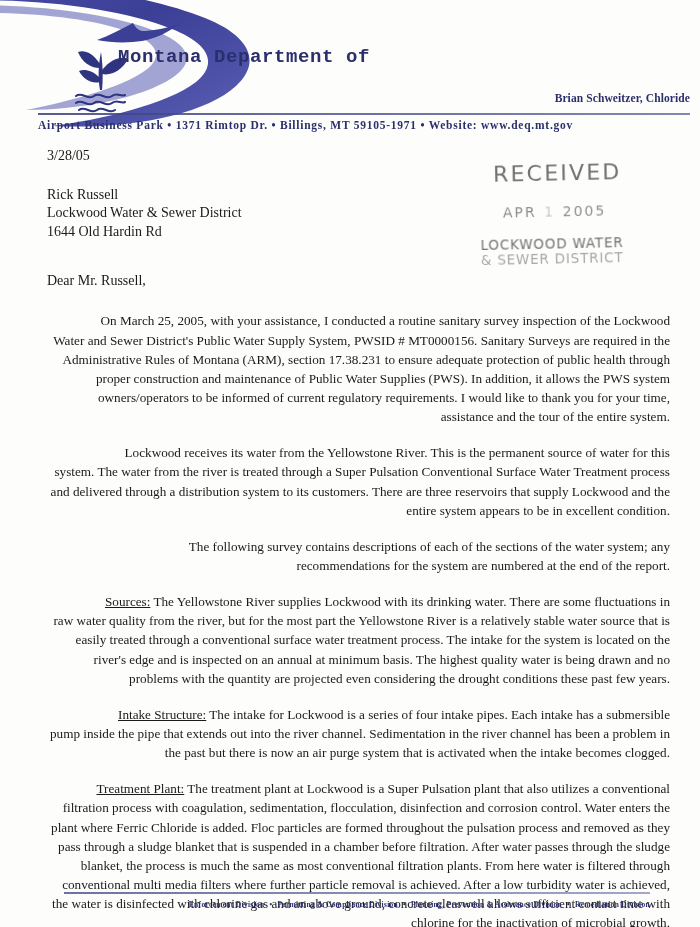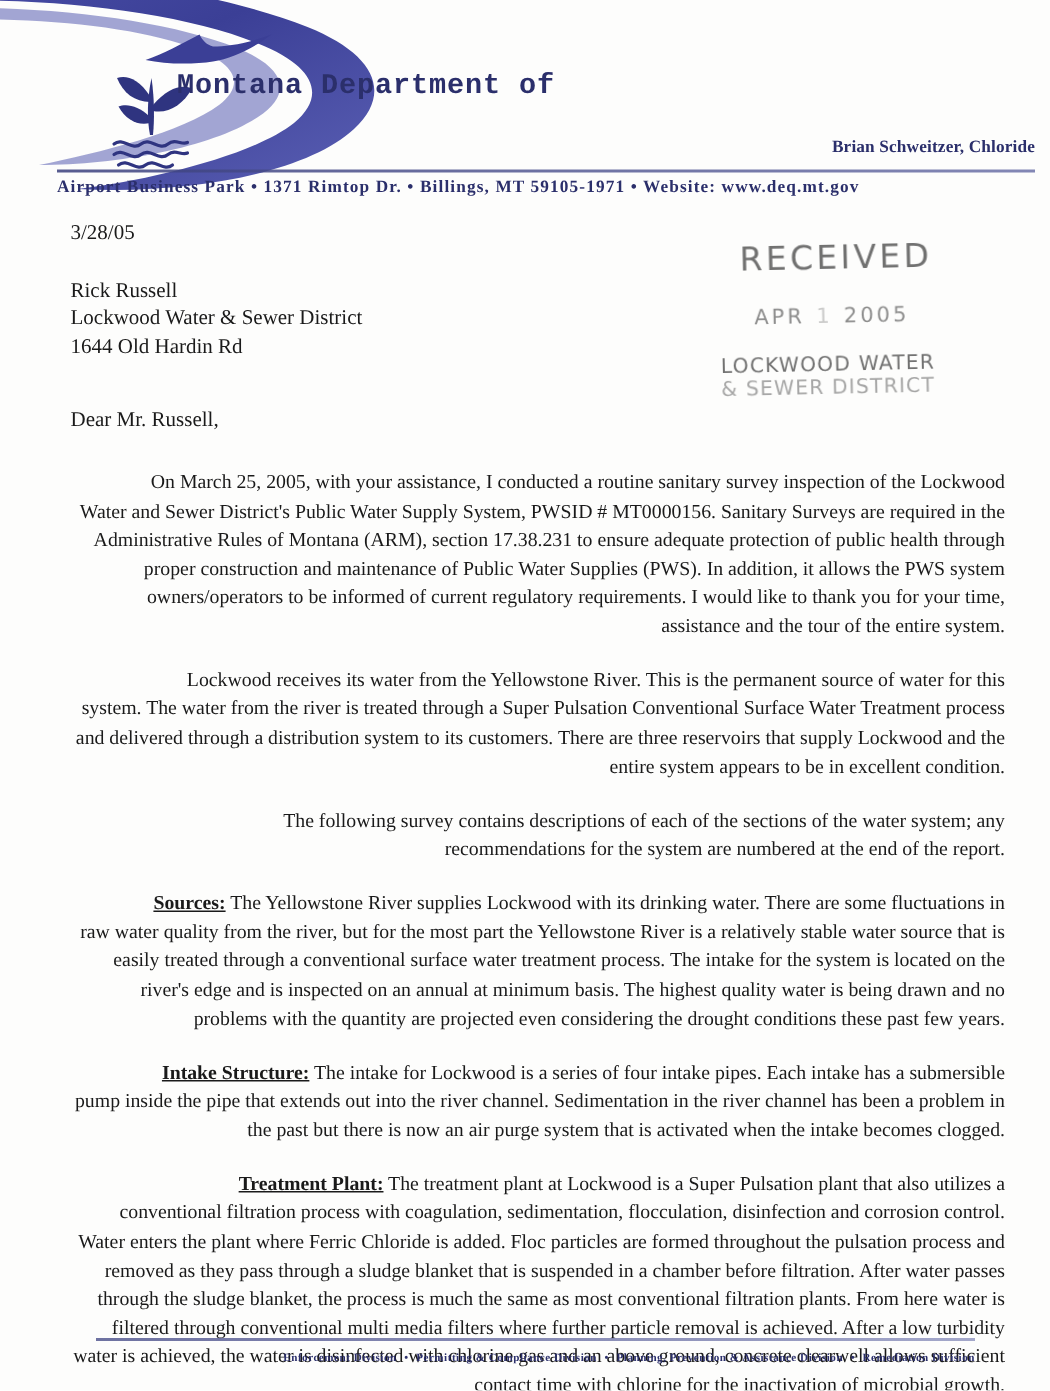--- a/index.html
+++ b/index.html
@@ -126,21 +126,21 @@
     font-size: 14px;
     margin-bottom: 22px;
   }
   .para {
     font-size: 13.2px;
     line-height: 1.45;
     text-align: right;
     margin-bottom: 17px;
   }
   .section-head {
-    font-weight: bold;
+    font-weight: normal;
     text-decoration: underline;
     margin-left: 48px;
   }
 
   
   .stamp {
     position: absolute;
     left: 470px;
     top: 160px;
     width: 215px;

